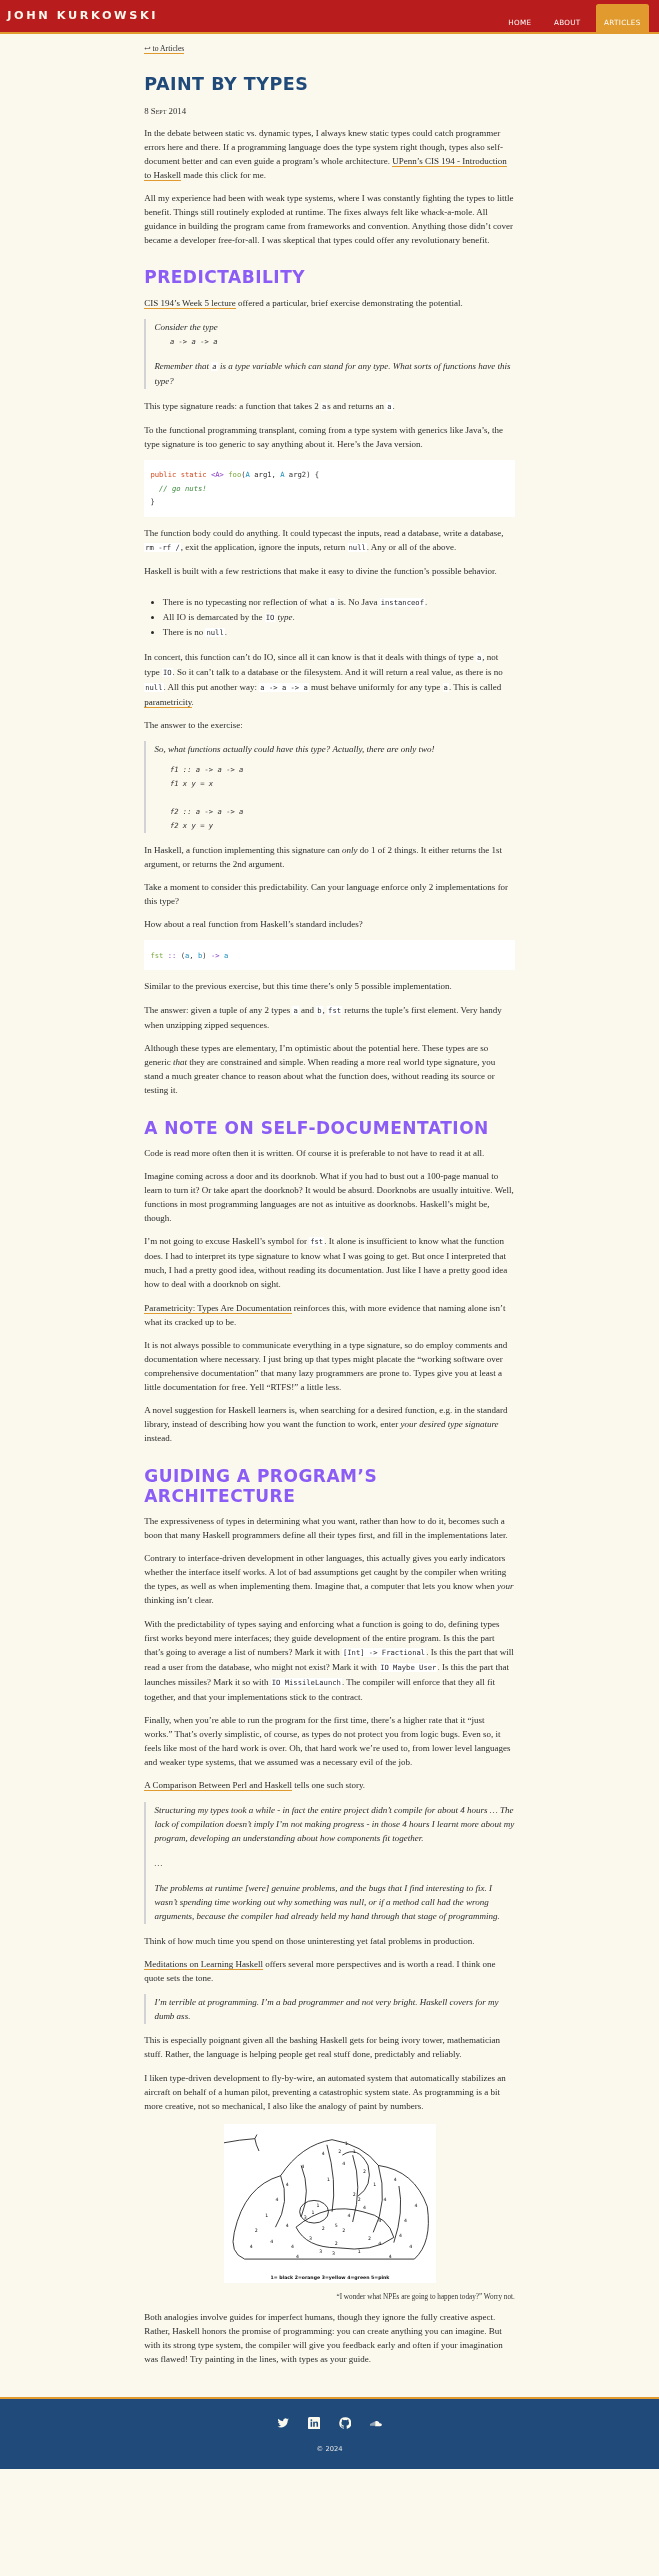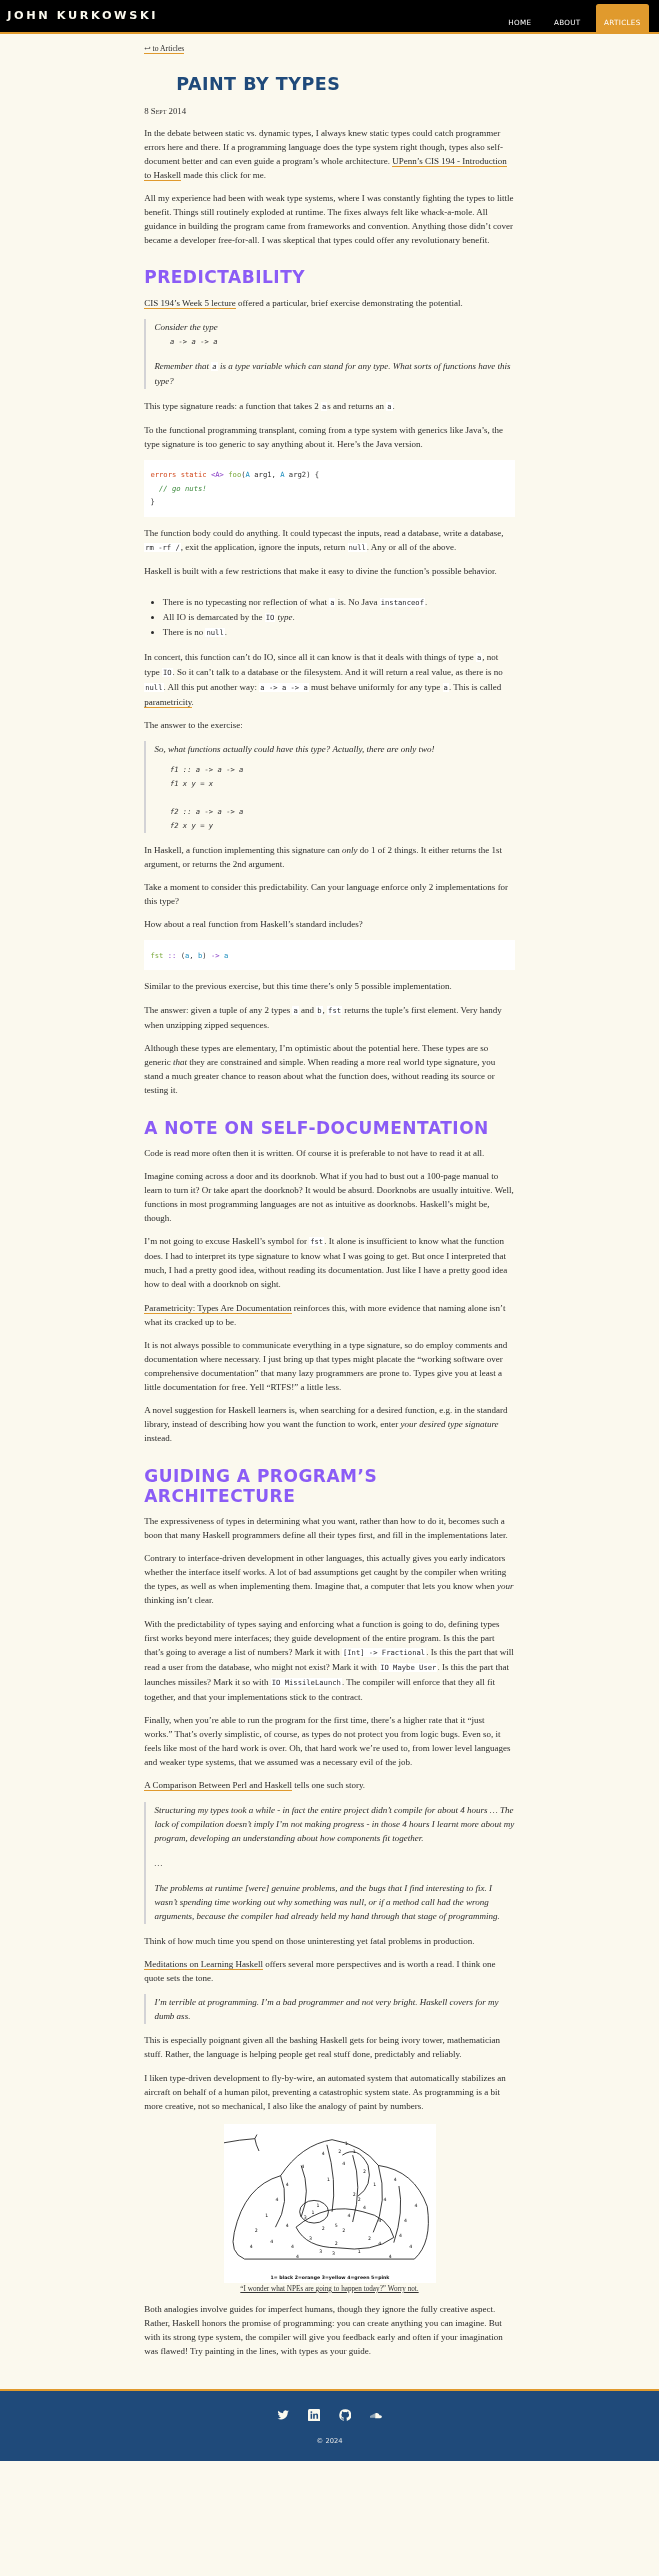--- a/index.html
+++ b/index.html
@@ -1,45 +1,45 @@
 <!DOCTYPE html>
 <html style="font-size:8.2px"><head>
   <meta charset="utf-8">
   <style>
     * { box-sizing: border-box; margin: 0; padding: 0; }
     html, body { background: #fbf9ee; }
     body { width: 659px; font-family: "Liberation Serif", "DejaVu Serif", serif; color: #2b2b2b; }
-    .topbar { background: #000000; height: 34px; border-bottom: 2.1px solid #e09a2d; position: relative; }
+    .topbar { background: #b91c1c; height: 34px; border-bottom: 2.1px solid #e09a2d; position: relative; }
     .brand { position: absolute; left: 7.2px; top: 9.3px; font-family: "DejaVu Sans", sans-serif; font-weight: bold; font-size: 11.3px; letter-spacing: 2.6px; color: #fbf9ee; }
     .nav { position: absolute; right: 10.3px; top: 0; height: 34px; display: flex; align-items: flex-end; }
     .nav a { display: block; font-family: "DejaVu Sans", sans-serif; font-size: 7.2px; color: #ffffff; text-decoration: none; padding: 0 11.3px; height: 30px; line-height: 38px; letter-spacing: 0.3px; }
     .nav a.active { background: #e09a2d; border-radius: 2.6px 2.6px 0 0; margin-left: 4.1px; padding: 0 8.2px; }
     .content { width: 381px; margin: 0 auto; padding: 0 5.2px 31px 5.2px; }
     .back { display: inline-block; margin-top: 10.3px; font-size: 7.7px; color: #2b2b2b; text-decoration: none; border-bottom: 0.5px solid #e09a2d; }
-    h1 { margin-top: 19.6px; font-family: "DejaVu Sans", sans-serif; font-size: 17.5px; letter-spacing: 0.5px; color: #1f4a7a; font-weight: bold; margin-left: 32px; }
+    h1 { margin-top: 19.6px; font-family: "DejaVu Sans", sans-serif; font-size: 17.5px; letter-spacing: 0.5px; color: #1f4a7a; font-weight: bold; }
     .date { margin-top: 12.4px; font-size: 8.8px; color: #333; }
     .date .sc { font-variant: small-caps; }
     p { font-size: 9px; line-height: 14px; margin-top: 9.3px; color: #2b2b2b; }
     h2 { margin-top: 20.6px; font-family: "DejaVu Sans", sans-serif; font-size: 17px; letter-spacing: 0.5px; color: #8b5cf6; font-weight: bold; }
     h2 + p { margin-top: 8.2px; }
     a.link { color: #2b2b2b; text-decoration: none; border-bottom: 0.8px solid #e09a2d; }
     code { font-family: "DejaVu Sans Mono", monospace; font-size: 7.2px; background: #ffffff; padding: 0 1px; }
     blockquote { margin-top: 9.3px; border-left: 2.1px solid #d3d3d6; padding-left: 8.2px; font-style: italic; color: #444; }
     blockquote p { margin-top: 0; padding: 1px 0; }
     blockquote p + p { margin-top: 9.3px; }
     blockquote pre { font-family: "DejaVu Sans Mono", monospace; font-size: 7.2px; font-style: italic; color: #333; line-height: 14px; padding-left: 15.5px; }
     .codeblock { margin-top: 9.3px; background: #ffffff; padding: 8.2px 6.2px; font-family: "DejaVu Sans Mono", monospace; font-size: 7.2px; line-height: 13.4px; white-space: pre; color: #333; }
     .kw { color: #d24a1f; }
     .fn { color: #7aa93c; }
     .ty { color: #1e8fbf; }
     .pu { color: #8a3fc7; }
     .cm { color: #3e8a3e; font-style: italic; }
     ul { margin-top: 17px; padding-left: 18.5px; font-size: 9px; line-height: 14px; }
     .figure { margin: 11.3px auto 0 auto; width: 212px; background: #fff; height: 159px; position: relative; overflow: hidden; }
-    .figcaption { text-align: center; font-size: 7.2px; margin-top: 2px; color: #333; text-decoration: underline; }
+    .figcaption { text-align: right; font-size: 7.2px; margin-top: 10px; color: #333; }
     .footer { background: #1f4a7a; border-top: 2.1px solid #e09a2d; height: 72px; margin-top: 0; text-align: center; }
     .social { display: flex; justify-content: center; gap: 18.5px; padding-top: 17.5px; }
     .social span { display: inline-block; width: 12.4px; height: 12.4px; }
     .copyright { margin-top: 15.5px; font-family: "DejaVu Sans", sans-serif; font-size: 6.7px; color: #e8e8e8; }
   </style>
 </head>
 <body>
 
 <header class="topbar">
   <div class="brand">JOHN KURKOWSKI</div>
@@ -63,21 +63,21 @@
 
   <blockquote>
     <p><span>Consider the type</span></p>
     <pre>a -&gt; a -&gt; a</pre>
     <p style="margin-top:9.3px"><span>Remember that </span><code>a</code><span> is a type variable which can stand for any type. What sorts of functions have this type?</span></p>
   </blockquote>
 
   <p><span>This type signature reads: a function that takes 2 </span><code>a</code><span>s and returns an </span><code>a</code><span>.</span></p>
   <p>To the functional programming transplant, coming from a type system with generics like Java’s, the type signature is too generic to say anything about it. Here’s the Java version.</p>
 
-  <div class="codeblock"><span class="kw">errors static</span> <span class="pu">&lt;A&gt;</span> <span class="fn">foo</span><span>(</span><span class="ty">A</span><span> arg1, </span><span class="ty">A</span><span> arg2) {</span>
+  <div class="codeblock"><span class="kw">public static</span> <span class="pu">&lt;A&gt;</span> <span class="fn">foo</span><span>(</span><span class="ty">A</span><span> arg1, </span><span class="ty">A</span><span> arg2) {</span>
   <span class="cm">// go nuts!</span>
 <span>}</span></div>
 
   <p><span>The function body could do anything. It could typecast the inputs, read a database, write a database, </span><code>rm -rf /</code><span>, exit the application, ignore the inputs, return </span><code>null</code><span>. Any or all of the above.</span></p>
   <p>Haskell is built with a few restrictions that make it easy to divine the function’s possible behavior.</p>
 
   <ul>
     <li><span>There is no typecasting nor reflection of what </span><code>a</code><span> is. No Java </span><code>instanceof</code><span>.</span></li>
     <li><span>All IO is demarcated by the </span><code>IO</code> <em>type</em><span>.</span></li>
     <li><span>There is no </span><code>null</code><span>.</span></li>

